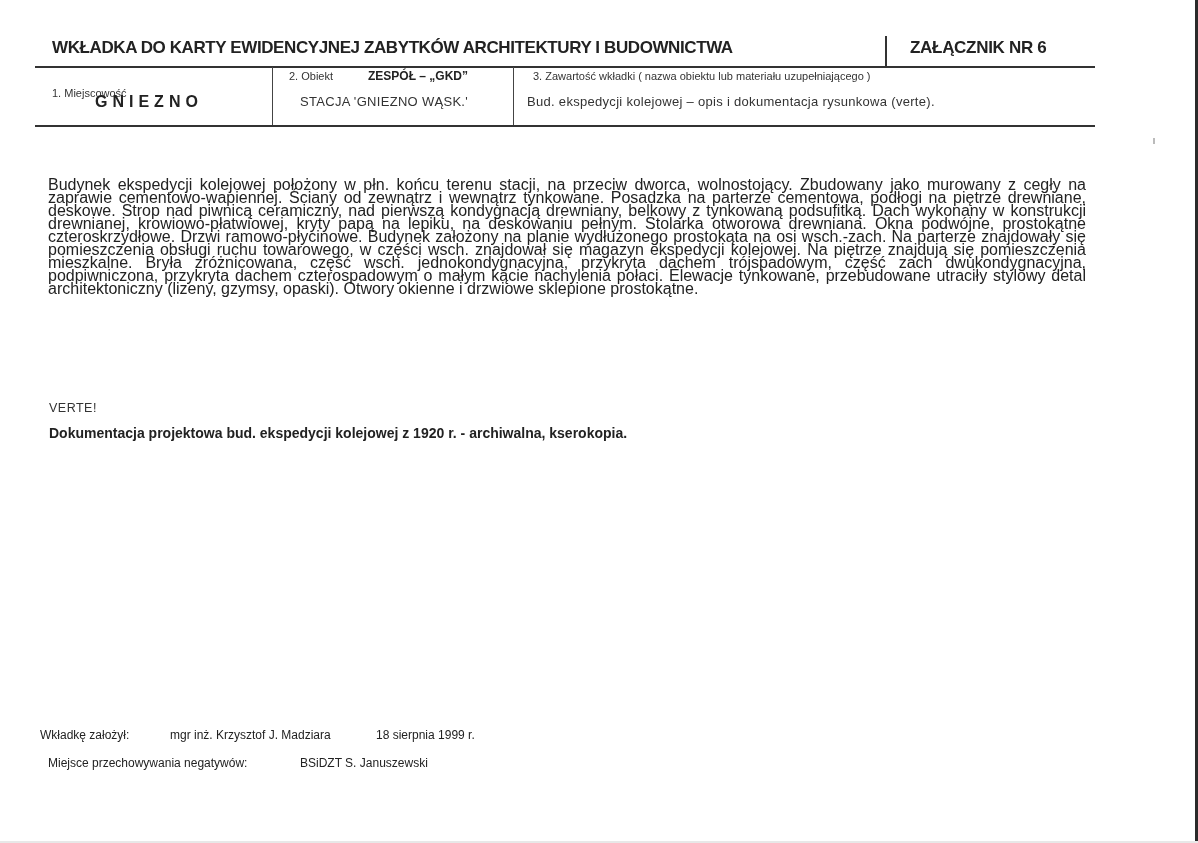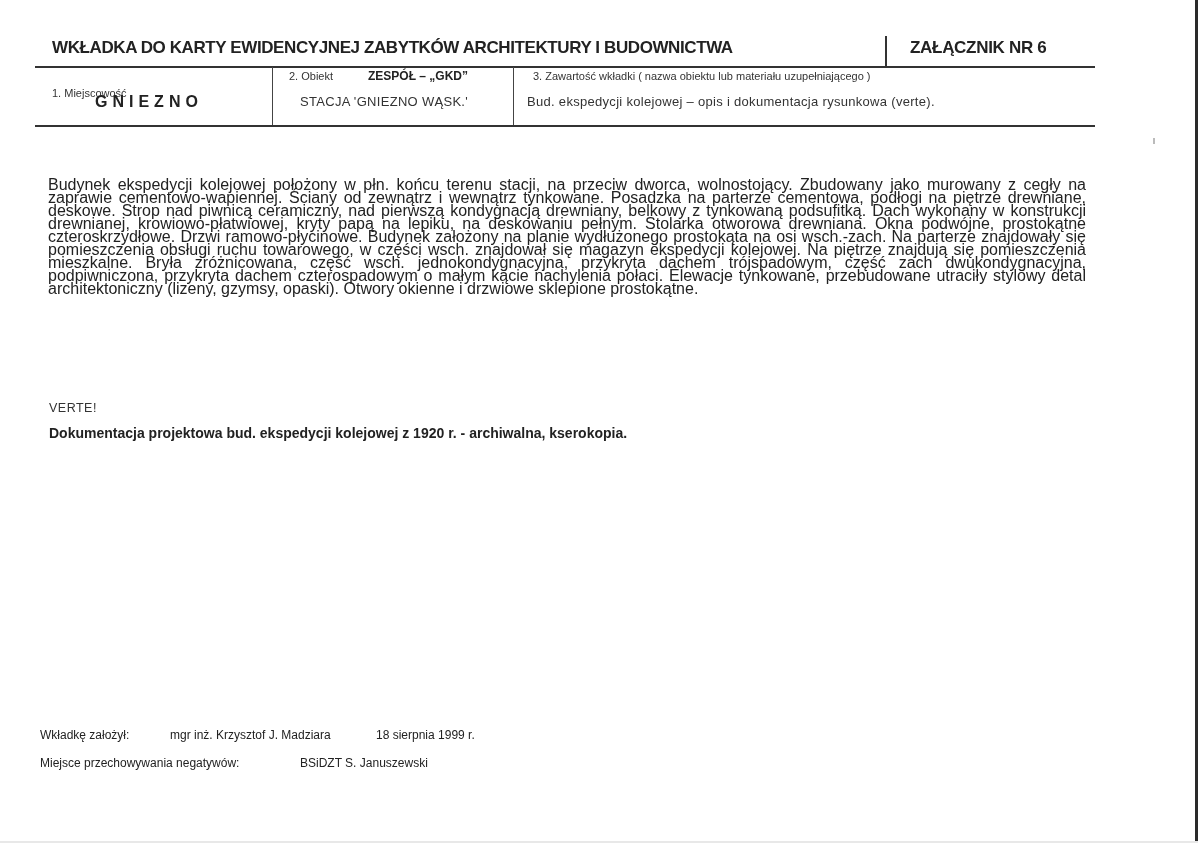--- a/index.html
+++ b/index.html
@@ -156,21 +156,21 @@
       font-size: 12px;
       color: #222;
       white-space: nowrap;
     }
     .footer-row.r1 { top: 728px; }
     .footer-row.r2 { top: 756px; }
     .f-label { position: absolute; }
     .footer-row.r1 .f-label { left: 40px; text-align: right; }
     .footer-row.r1 .f-author { position: absolute; left: 170px; }
     .footer-row.r1 .f-date { position: absolute; left: 376px; }
-    .footer-row.r2 .f-label { left: 40px; }
+    .footer-row.r2 .f-label { left: 48px; }
     .footer-row.r2 .f-place { position: absolute; left: 300px; }
     .speck {
       position: absolute;
       left: 1153px;
       top: 138px;
       width: 2px;
       height: 6px;
       background: #bbb;
     }
   </style>

